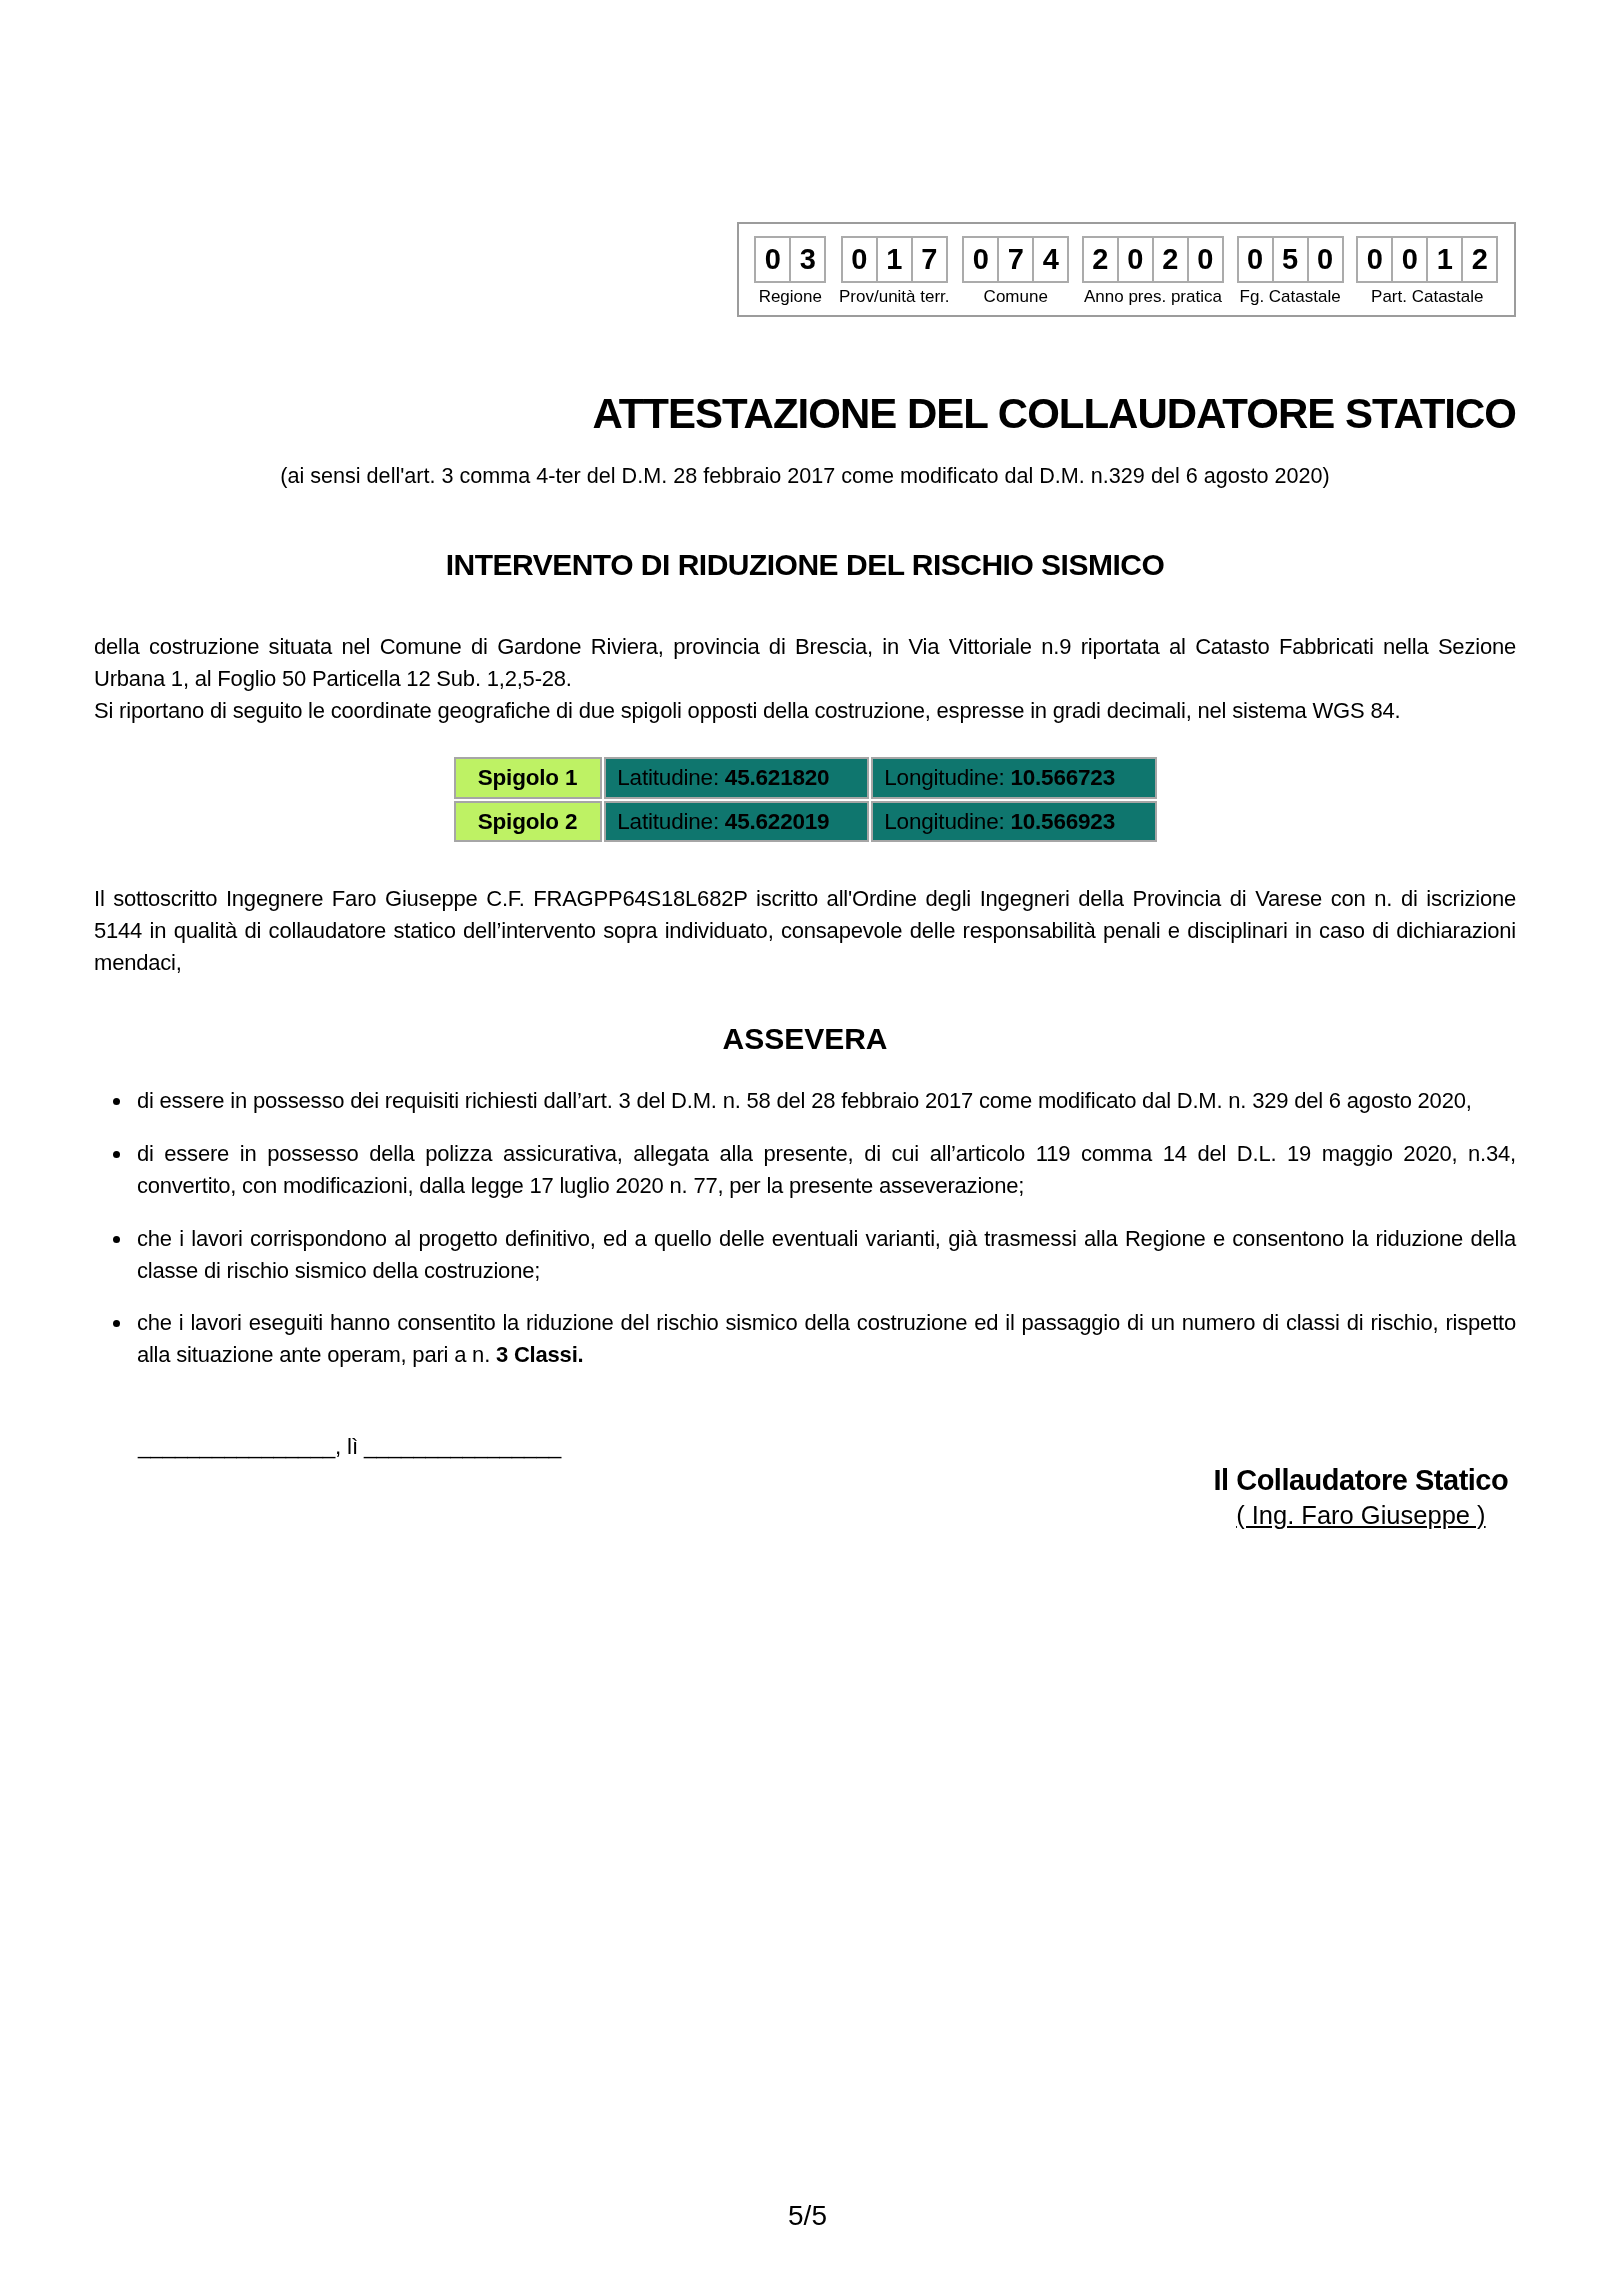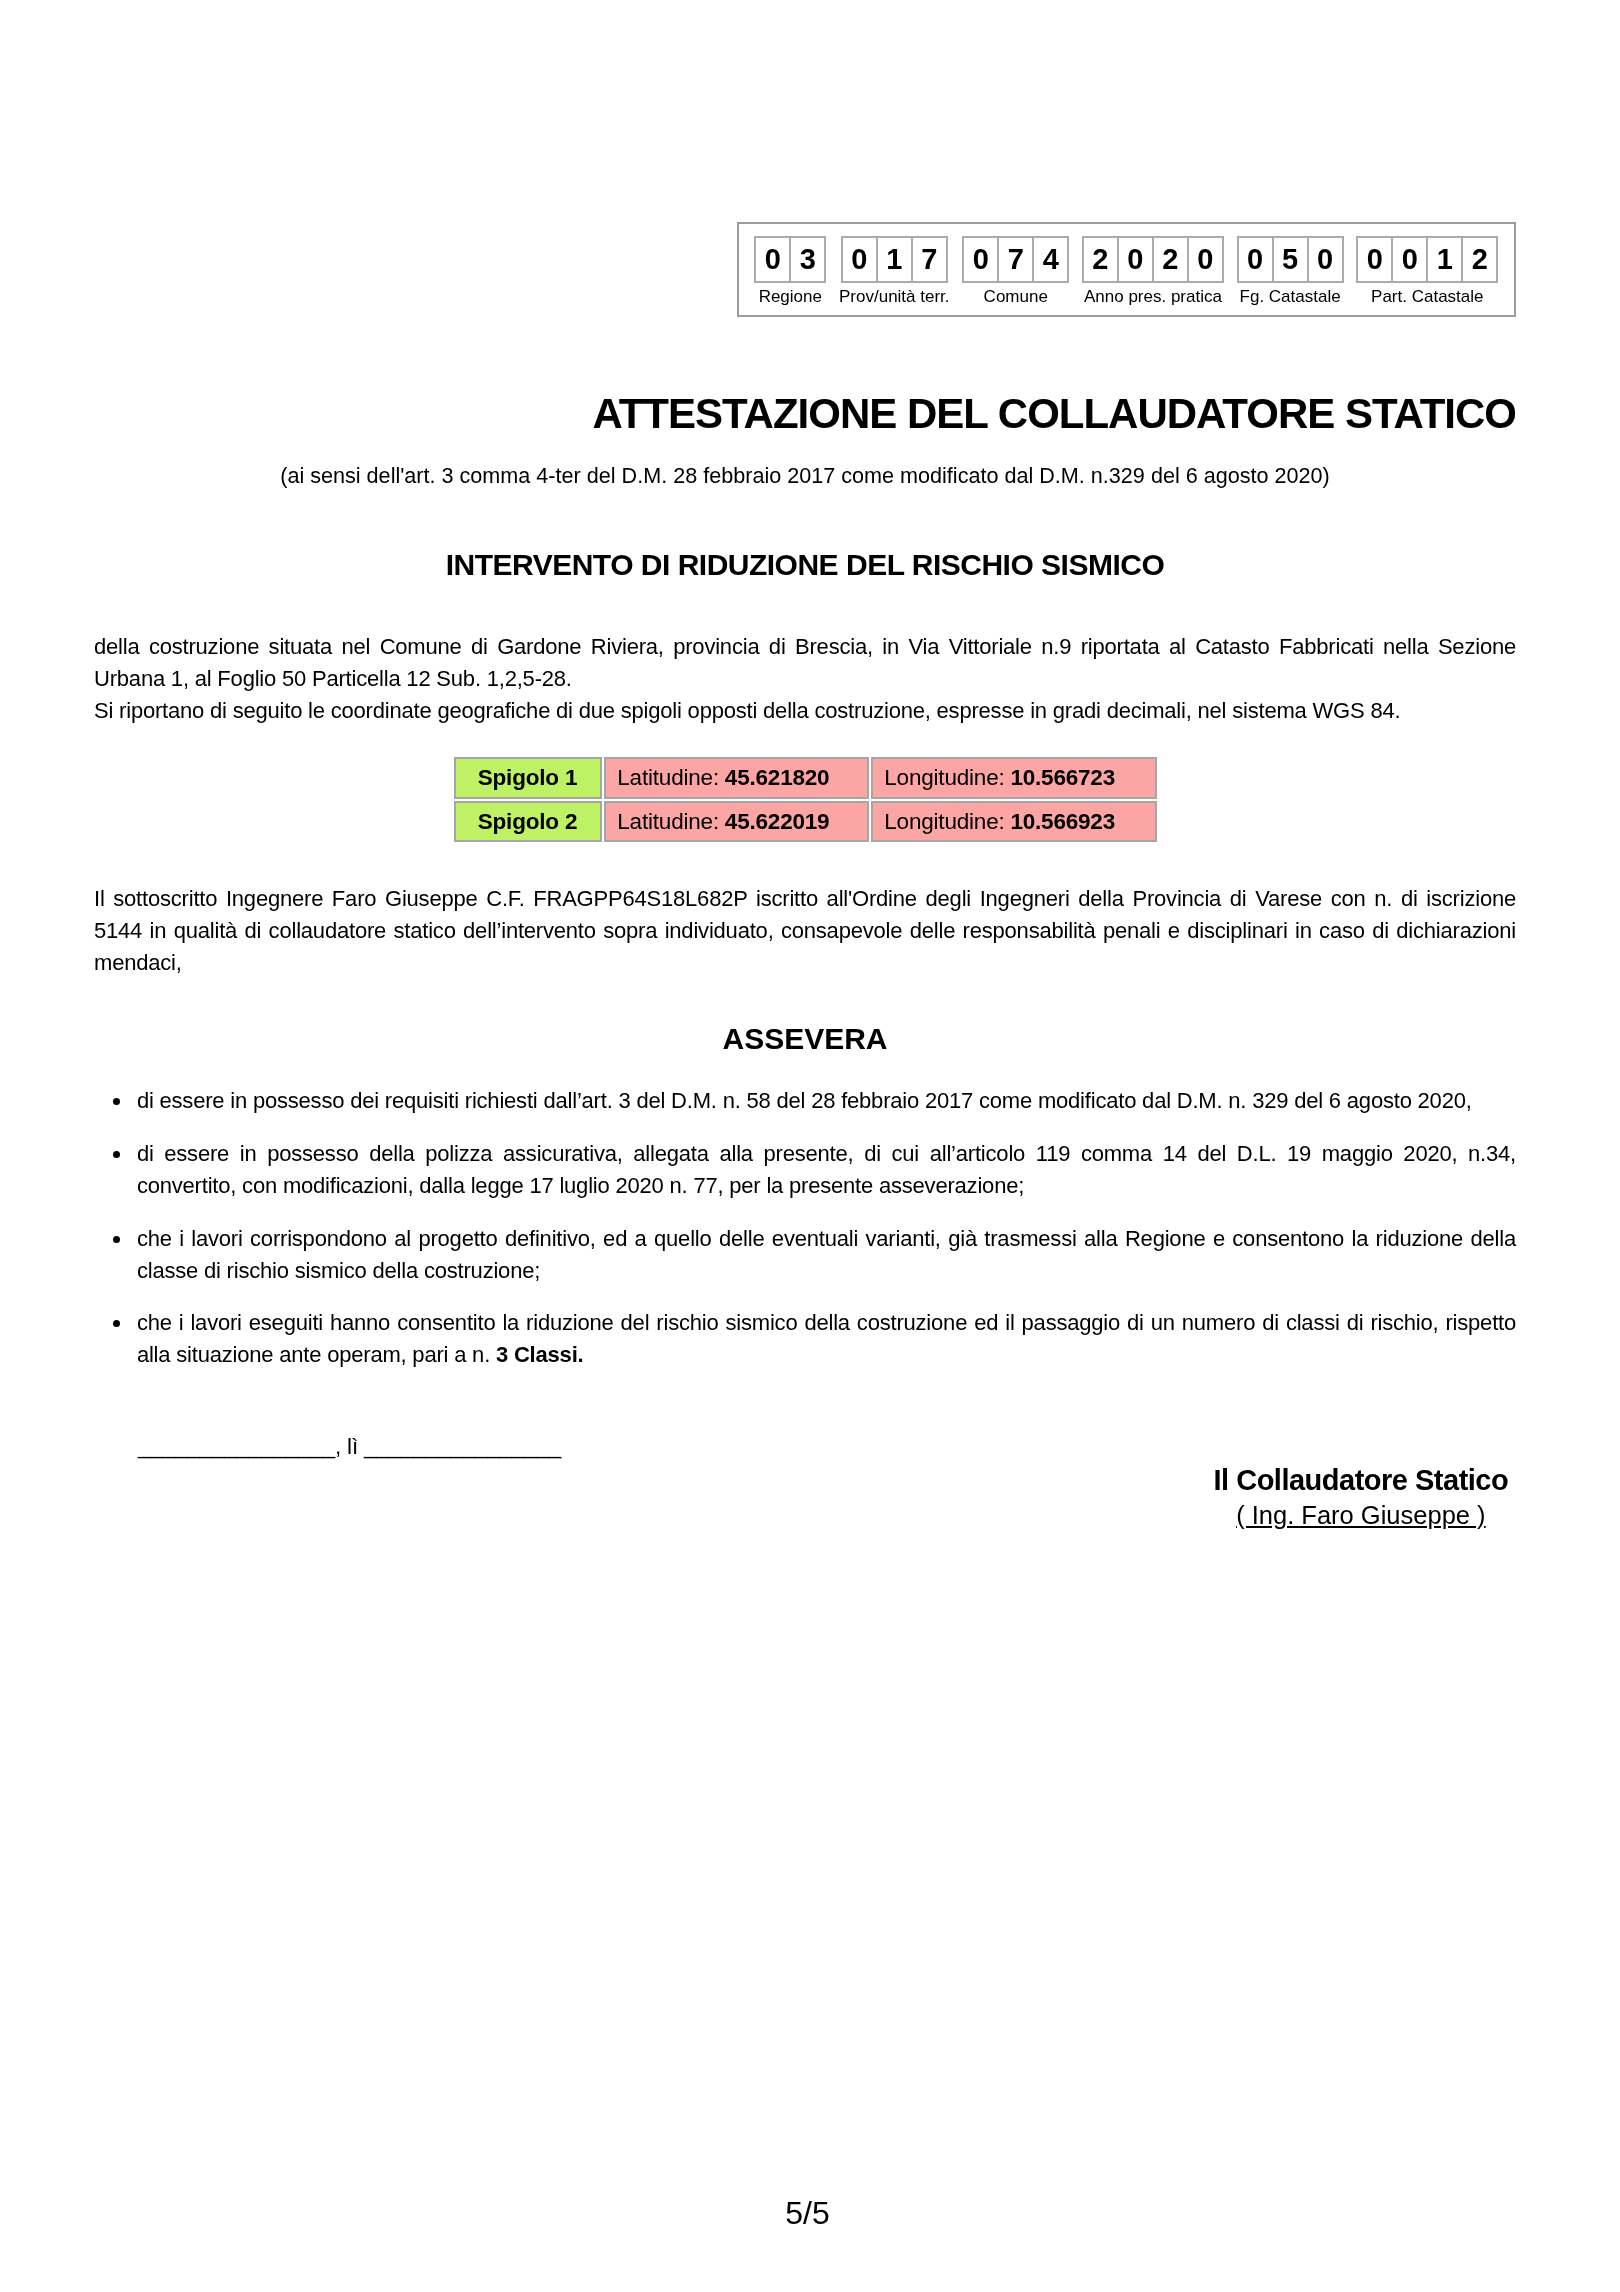--- a/index.html
+++ b/index.html
@@ -74,21 +74,21 @@
   
   table.doc-table {
     border-collapse: separate;
     border-spacing: 2px;
     margin: 0 auto;
   }
   table.doc-table td {
     border: 2px solid #a6a6a6;
     font-size: 22.5px;
     padding: 5.9px 11.8px;
-    background: #fca5a5;
+    background: #0f766e;
     letter-spacing: -0.2px;
   }
   table.coord-table { margin-top: 27.4px; }
   table.coord-table td.corner {
     background: #bef264;
     font-weight: bold;
     text-align: center;
     width: 148px;
     padding: 5.9px 9.8px;
   }
@@ -132,21 +132,21 @@
   }
   .signer-role { font-size: 29px; font-weight: bold; letter-spacing: -0.5px; }
   .signer-name { font-size: 25.5px; margin-top: 3.9px; text-decoration: underline; }
 
   
   .footer {
     position: absolute;
     left: 0; right: 5px;
     bottom: 61px;
     text-align: center;
-    font-size: 32px;
+    font-size: 28px;
   }
 </style>
 </head>
 <body>
 
 <div class="page">
   <div class="content">
 
     <div class="code-strip-row">
       <div class="code-strip">

